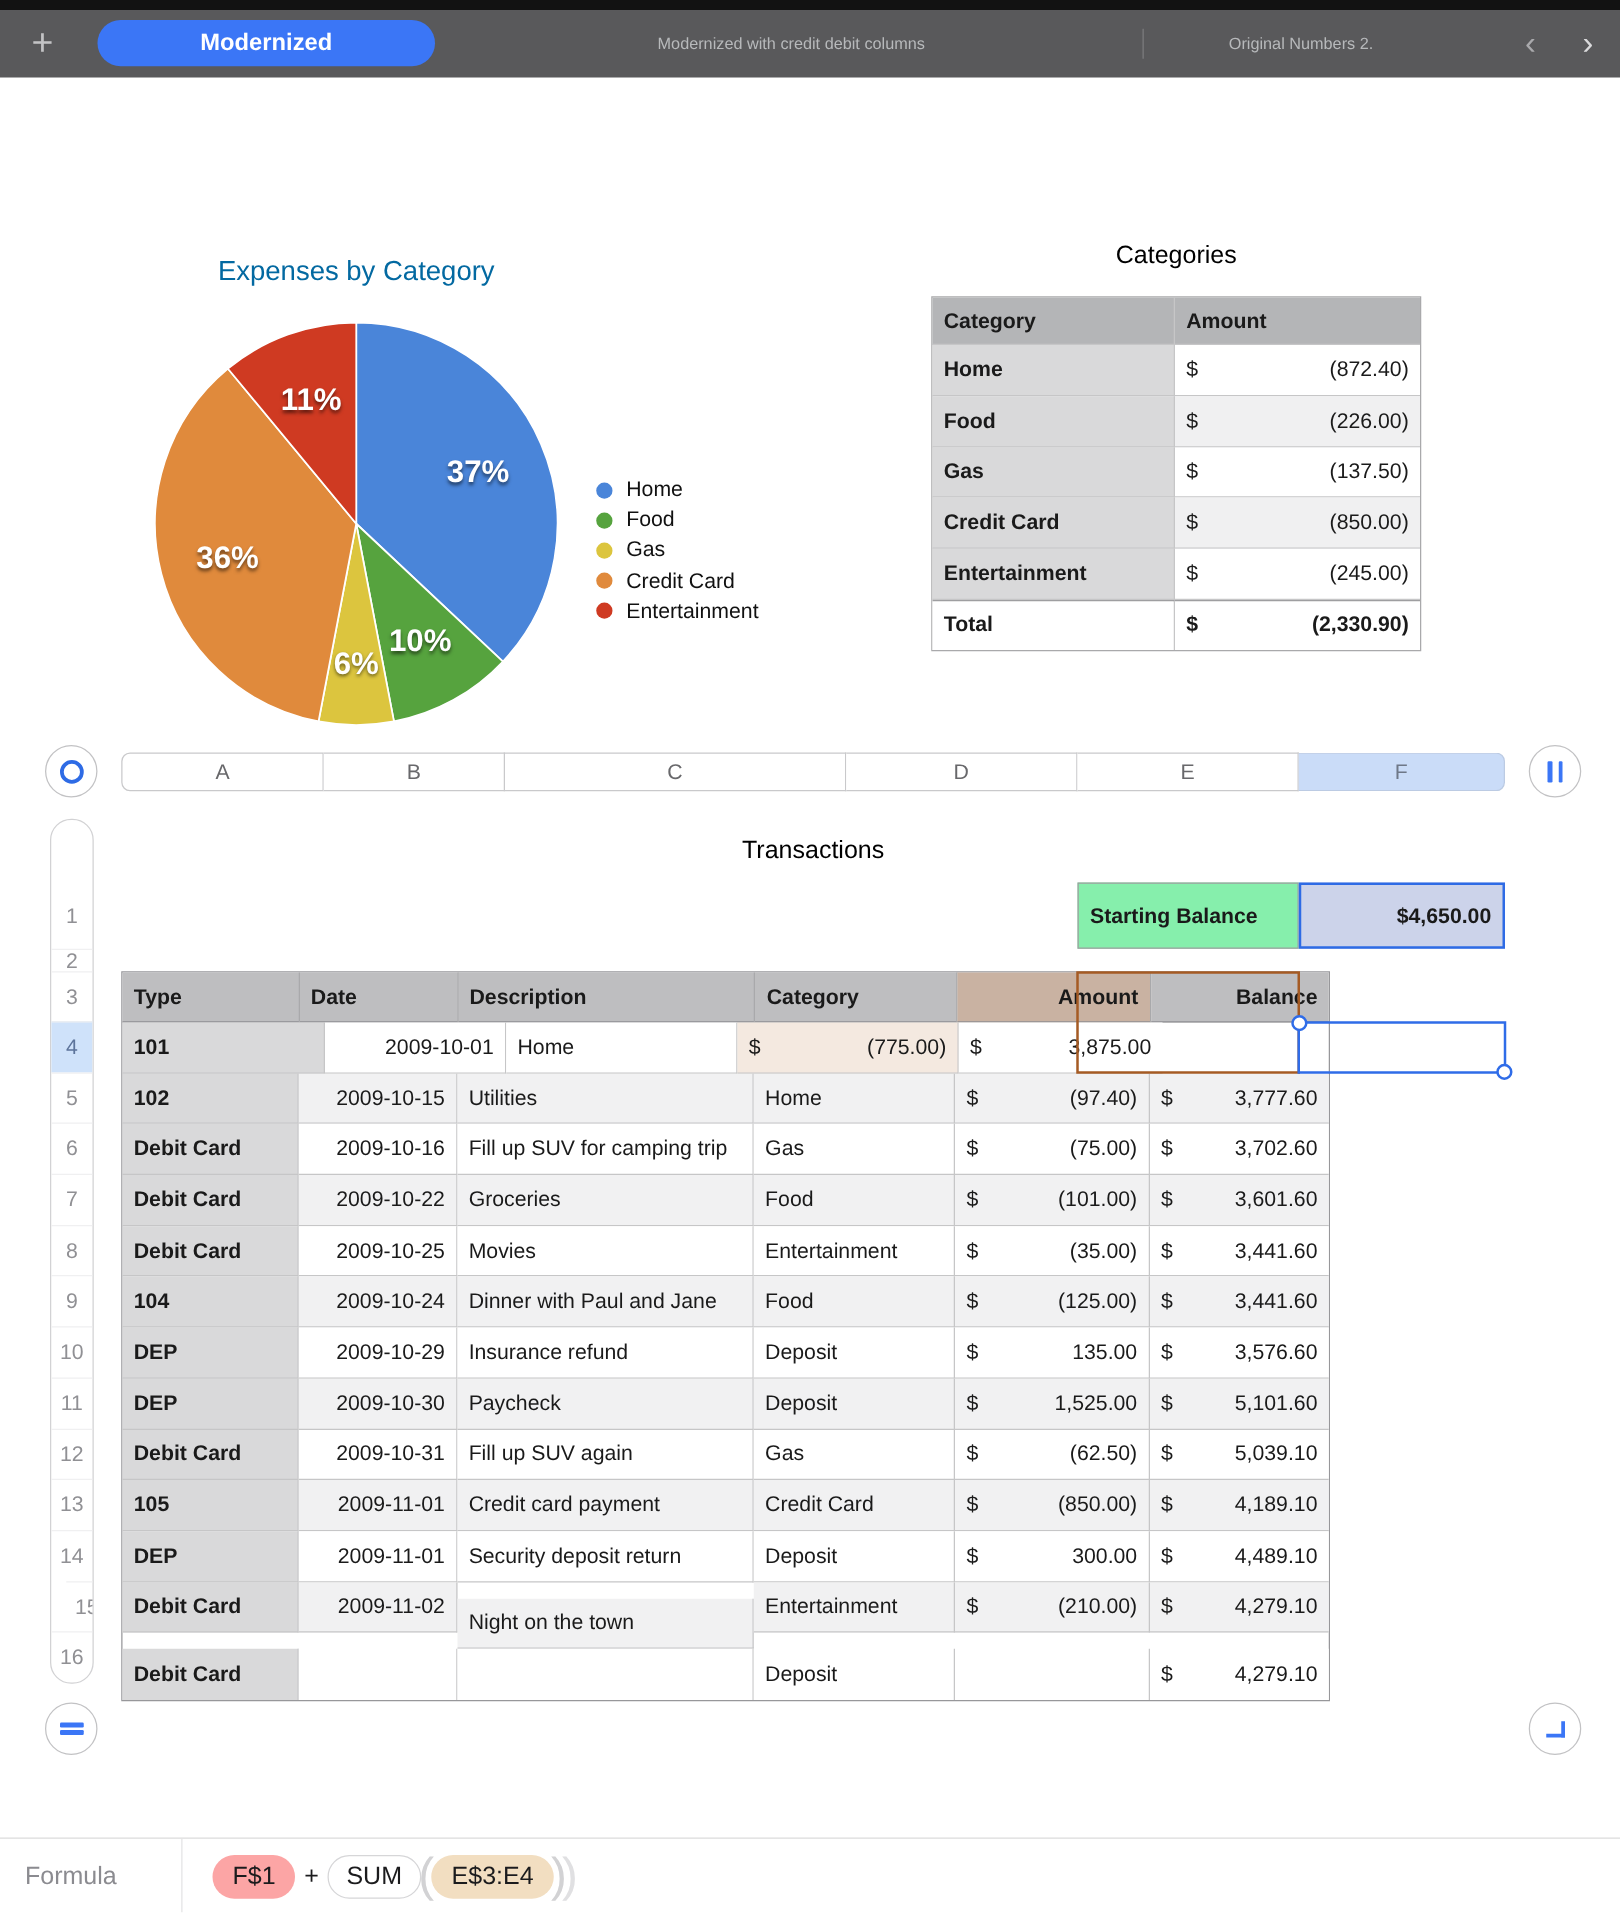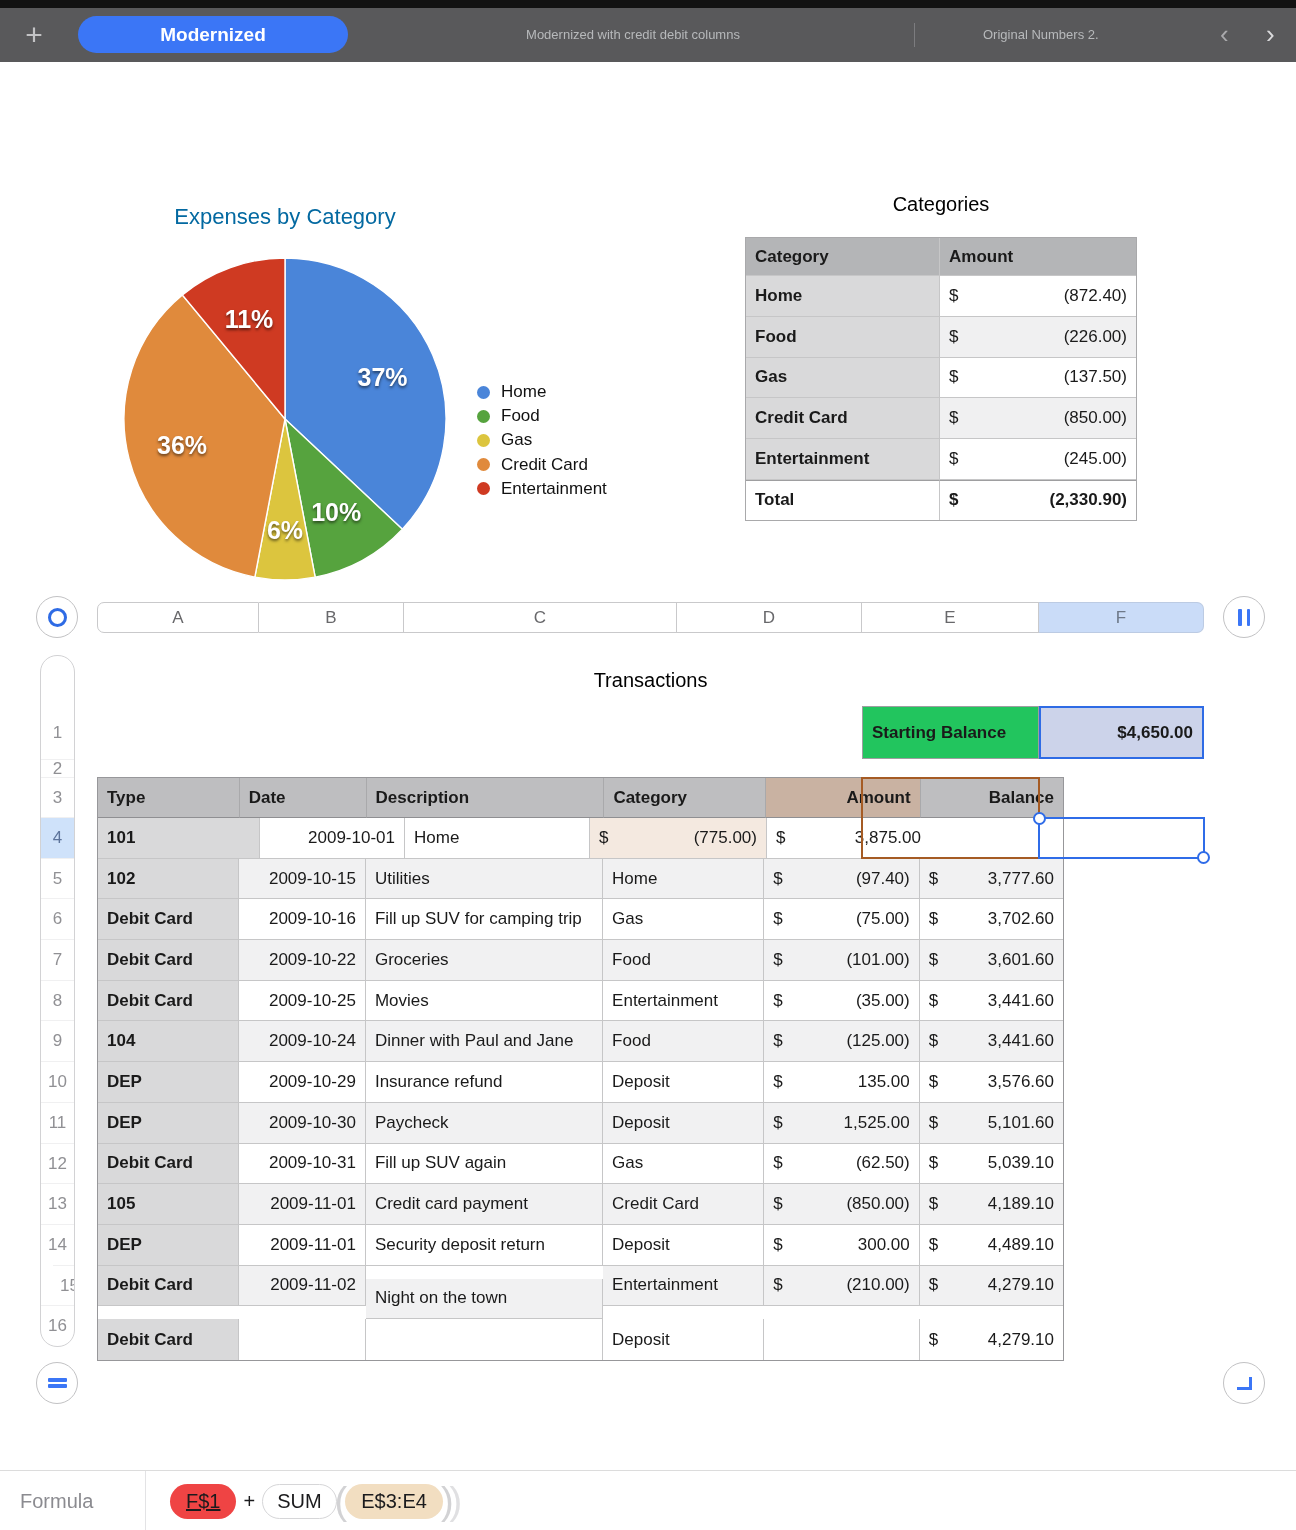--- a/index.html
+++ b/index.html
@@ -56,21 +56,21 @@
   .icon-corner{width:15px;height:13px;border-right:3.5px solid #3b76f6;border-bottom:3.5px solid #3b76f6;box-sizing:border-box;}
   
   .row-rail{position:absolute;left:40px;top:655px;width:35px;height:692px;background:#fff;
             border:1px solid #d2d2d4;border-radius:17px;box-sizing:border-box;overflow:hidden;}
   .row-num{width:100%;text-align:center;font-size:17px;color:#909094;box-sizing:border-box;border-top:1px solid #f0f0f1;}
   .row-num.first{border-top:none;}
   .row-num.cur{background:#cfe2fa;color:#5d749b;}
   
   .tx-title{position:absolute;left:97px;top:669px;width:1107px;text-align:center;font-size:20px;color:#000;}
   .tx-wrap{position:absolute;left:97px;top:706px;width:1107px;height:641px;}
-  .sb-label{position:absolute;left:765px;top:0;width:177px;height:53px;box-sizing:border-box;background:#22c55e;
+  .sb-label{position:absolute;left:765px;top:0;width:177px;height:53px;box-sizing:border-box;background:#86efac;
             border:1px solid #9e9ea0;font-size:17px;font-weight:700;display:flex;align-items:center;padding-left:9px;}
   .sb-value{position:absolute;left:942px;top:0;width:165px;height:53px;box-sizing:border-box;background:#ccd3ea;
             border:2.5px solid #2e6be5;font-size:17px;font-weight:700;display:flex;align-items:center;
             justify-content:flex-end;padding-right:9px;}
   .tx-grid{position:absolute;left:0;top:71px;width:967px;border:1px solid #97979a;box-sizing:border-box;}
   .tx-row{display:flex;width:100%;}
   .tx-cell{box-sizing:border-box;border-right:1px solid #c6c6c7;border-bottom:1px solid #c6c6c7;
            font-size:17px;display:flex;align-items:center;overflow:hidden;white-space:nowrap;background:#fff;}
   .tx-cell:last-child{border-right:none;}
   .tx-row.hdr .tx-cell{background:#bebec0;font-weight:700;height:40px;border-right-color:#a9a9ab;border-bottom-color:#8f8f92;}
@@ -91,21 +91,21 @@
   .handle{position:absolute;width:13px;height:13px;border-radius:50%;background:#fff;border:2.5px solid #2f6ce8;box-sizing:border-box;}
   .handle.tl{left:-7px;top:-7px;}
   .handle.br{right:-7px;bottom:-7px;}
   
   .formula-bar{position:absolute;left:0;top:1470px;width:1296px;height:60px;background:#fff;border-top:1px solid #dcdcdc;}
   .formula-label{position:absolute;left:20px;top:0;height:60px;line-height:60px;font-size:20px;color:#8b8b90;}
   .formula-divider{position:absolute;left:145px;top:0;width:1px;height:60px;background:#e3e3e5;}
   .token-row{position:absolute;left:170px;top:0;height:60px;display:flex;align-items:center;}
   .tok{font-size:20px;color:#1b1b1d;}
   .tok.pill{border-radius:18px;padding:6px 16px;}
-  .tok.ref-blue{background:#ef4444;text-decoration:underline;}
+  .tok.ref-blue{background:#fca5a5;}
   .tok.ref-tan{background:#f2dec1;}
   .tok.func{background:#fff;border:1.5px solid #d6d6d8;padding:5px 14px;}
   .tok.op{margin:0 7px;}
   .tok.paren{color:#d2d2d4;font-size:38px;font-weight:300;line-height:1;margin:0 -2px;}
   .tok.paren-light{color:#e0e0e2;font-size:38px;font-weight:300;line-height:1;margin:0 -2px;}
 </style>
 </head>
 <body>
 
 <div class="stage">

